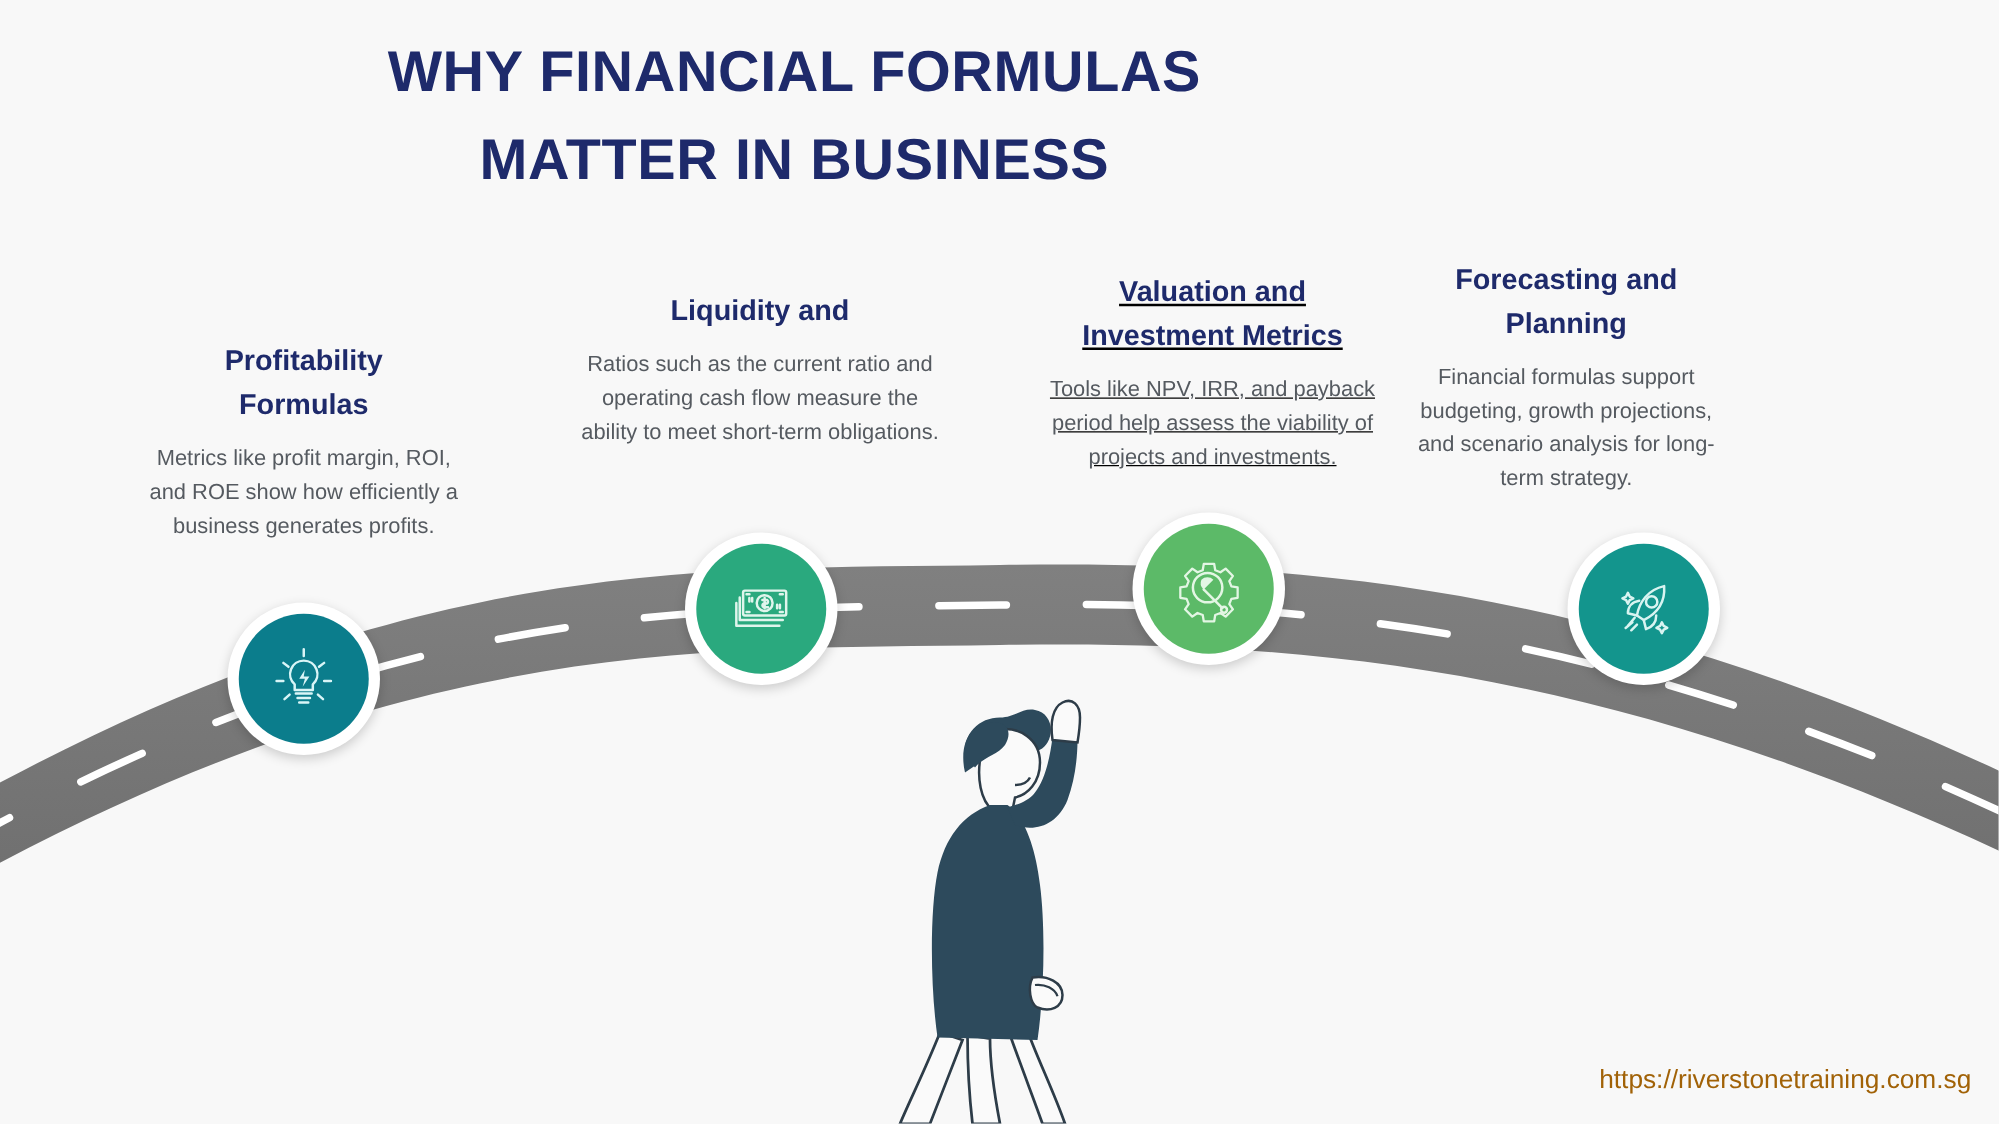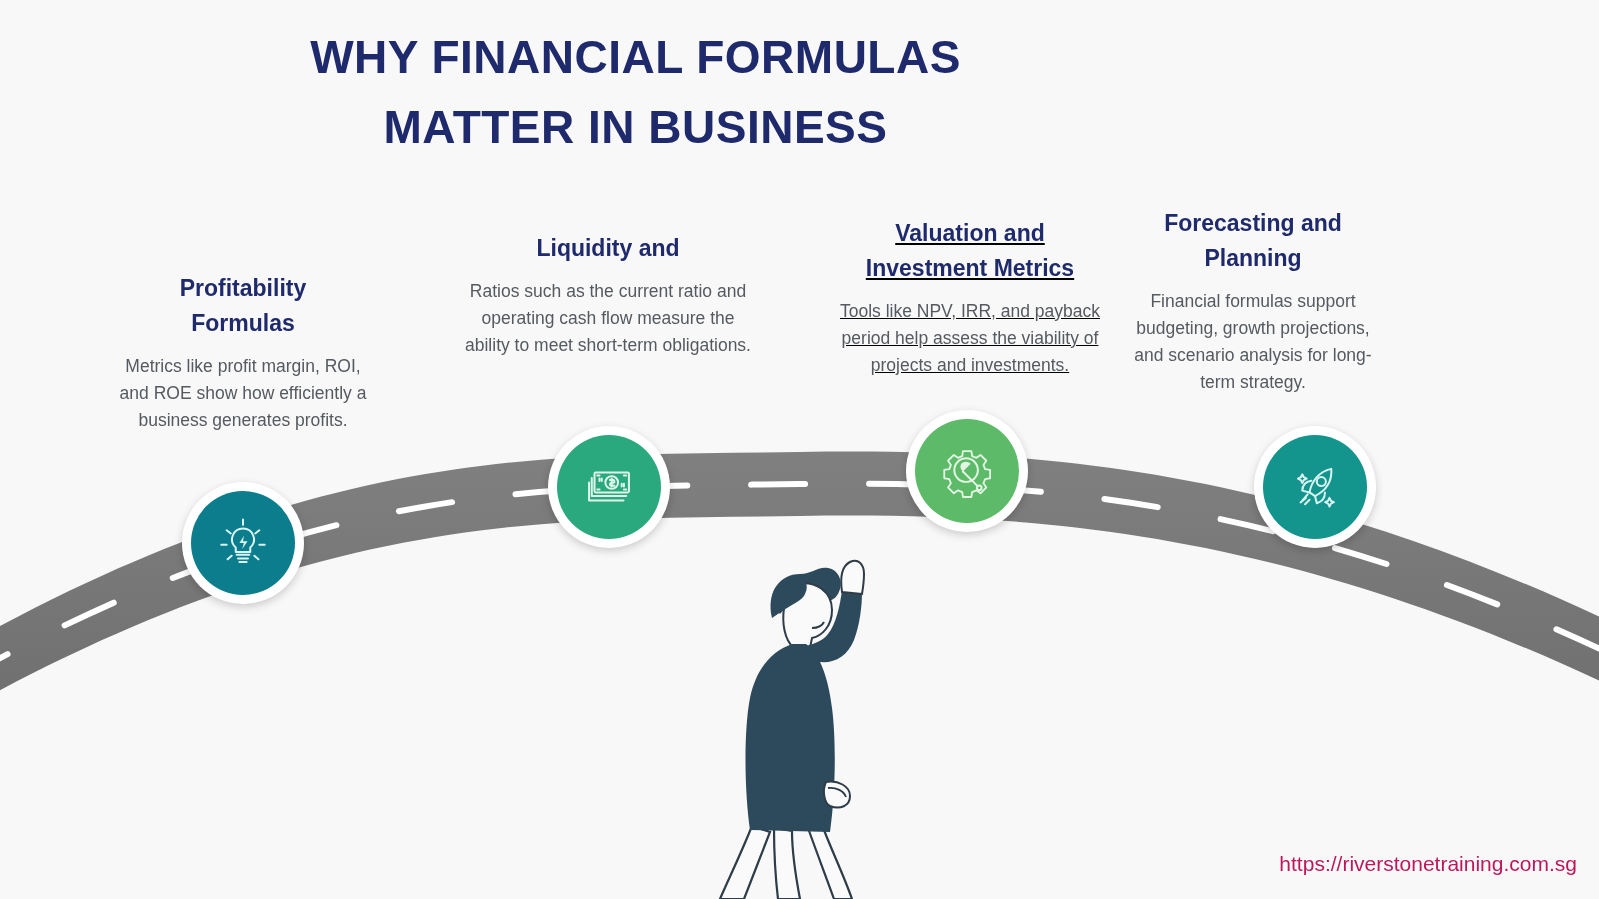--- a/index.html
+++ b/index.html
@@ -81,21 +81,21 @@
   #person {
     position:absolute;
     left:700px; top:548px;
     width:230px; height:351px;
   }
 
   
   .site-url {
     position:absolute;
     right:22px; bottom:22px;
-    color:#be185d;
+    color:#a16207;
     font-size:21px;
     line-height:26px;
   }
 </style>
 </head>
 <body>
 
 <div id="stage">
 
   <div class="title-block">

